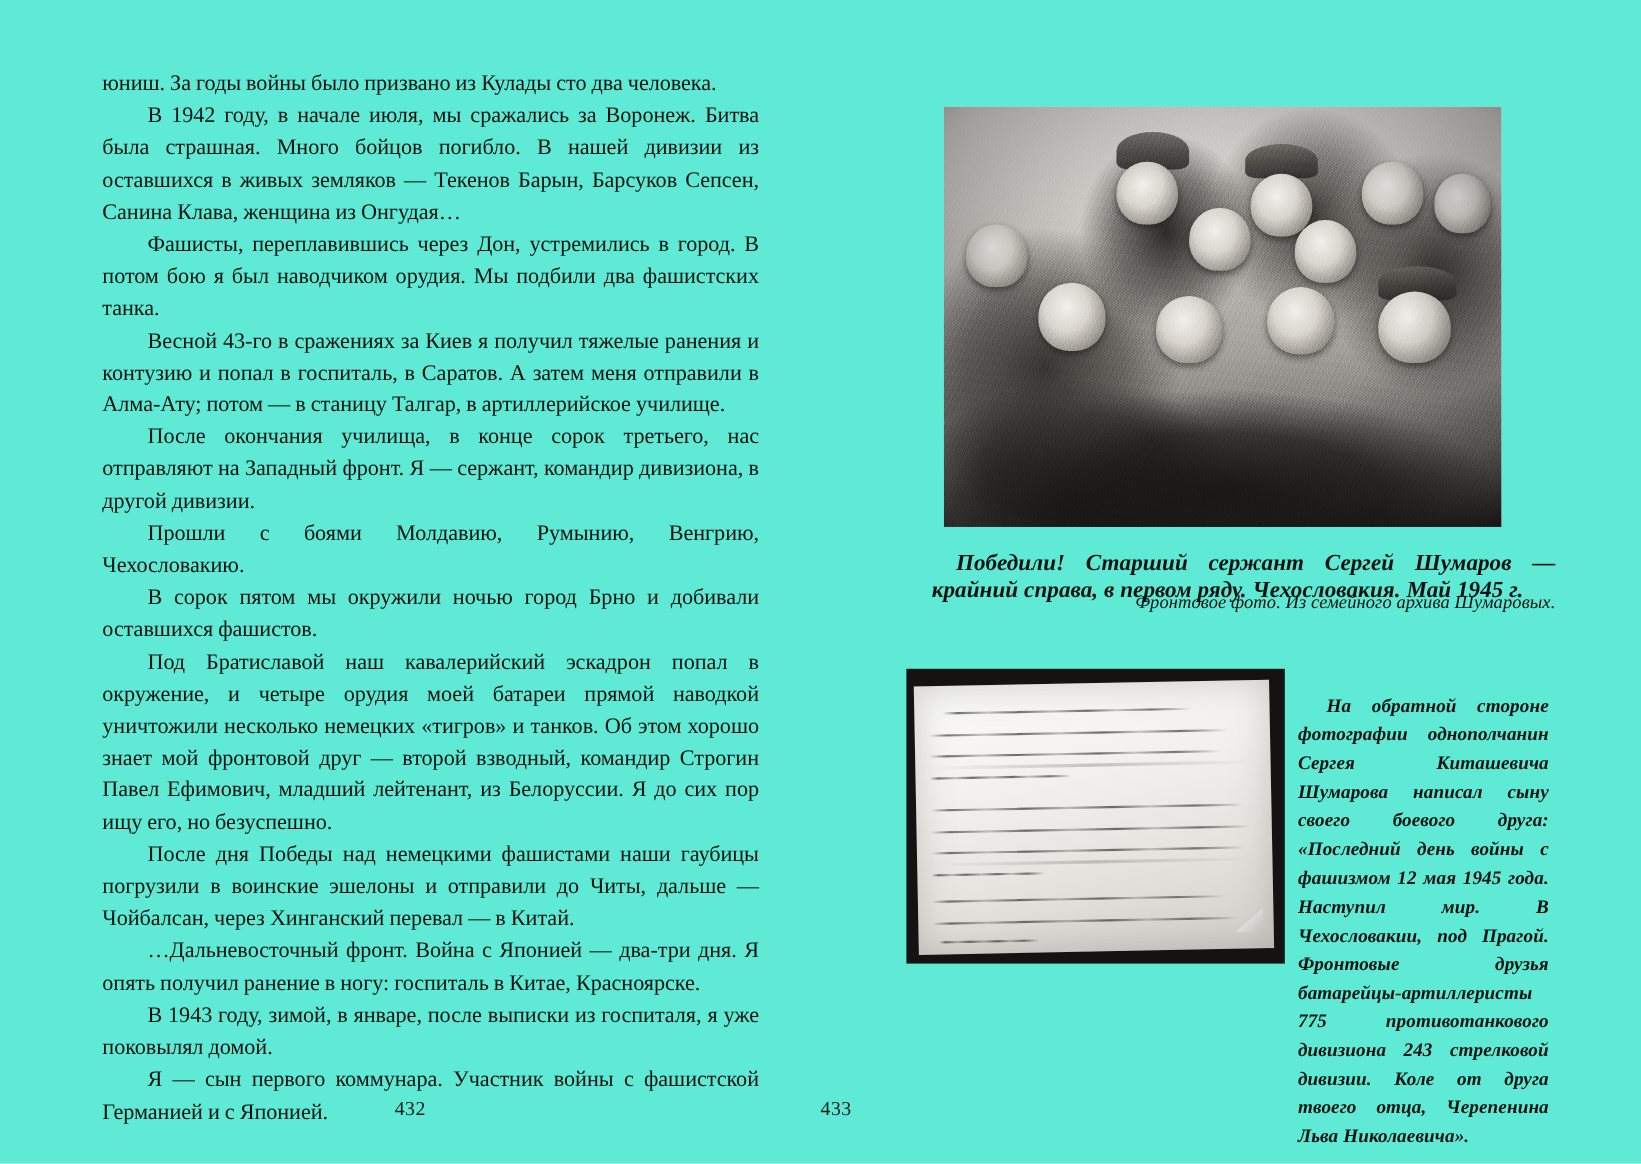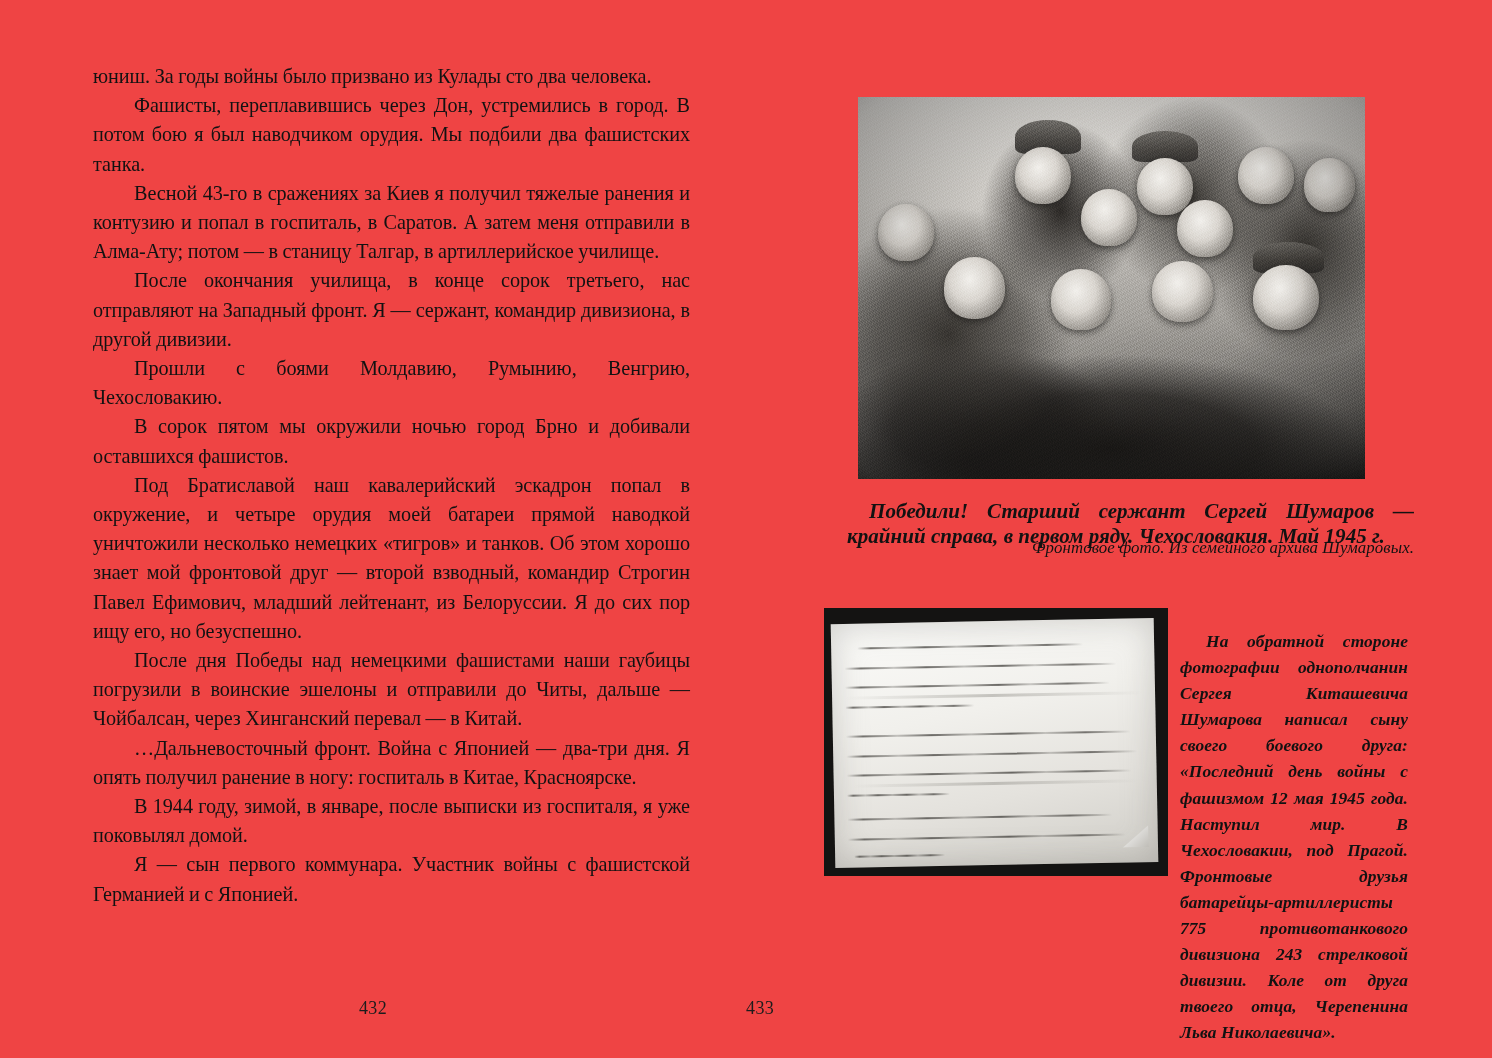--- a/index.html
+++ b/index.html
@@ -14,21 +14,21 @@
     position: relative;
     overflow: hidden;
     font-family: "Liberation Serif", "DejaVu Serif", serif;
     color: #121212;
     -webkit-font-smoothing: antialiased;
   }
 
   .spread {
     position: absolute;
     inset: 0;
-    background: #ef4444;
+    background: #5eead4;
   }
 
   
   .page-left {
     position: absolute;
     left: 0;
     top: 0;
     width: 746px;
     height: 1058px;
   }
@@ -225,29 +225,30 @@
 </style>
 </head>
 <body>
 
 <div class="spread">
 
   <div class="page-left">
     <div class="body-column">
 
       <p class="para no-indent">юниш. За годы войны было призвано из Кулады сто два человека.</p>
+      <p class="para">В 1942 году, в начале июля, мы сражались за Воронеж. Битва была страшная. Много бойцов погибло. В нашей дивизии из оставшихся в живых земляков — Текенов Барын, Барсуков Сепсен, Санина Клава, женщина из Онгудая…</p>
       <p class="para last-line-left">Фашисты, переплавившись через Дон, устремились в город. В потом бою я был наводчиком орудия. Мы подбили два фашистских танка.</p>
       <p class="para last-line-left">Весной 43-го в сражениях за Киев я получил тяжелые ранения и контузию и попал в госпиталь, в Саратов. А затем меня отправили в Алма-Ату; потом — в станицу Талгар, в артиллерийское училище.</p>
       <p class="para last-line-left">После окончания училища, в конце сорок третьего, нас отправляют на Западный фронт. Я — сержант, командир дивизиона, в другой дивизии.</p>
       <p class="para last-line-left">Прошли с боями Молдавию, Румынию, Венгрию, Чехословакию.</p>
       <p class="para last-line-left">В сорок пятом мы окружили ночью город Брно и добивали оставшихся фашистов.</p>
       <p class="para last-line-left">Под Братиславой наш кавалерийский эскадрон попал в окружение, и четыре орудия моей батареи прямой наводкой уничтожили несколько немецких «тигров» и танков. Об этом хорошо знает мой фронтовой друг — второй взводный, командир Строгин Павел Ефимович, младший лейтенант, из Белоруссии. Я до сих пор ищу его, но безуспешно.</p>
       <p class="para last-line-left">После дня Победы над немецкими фашистами наши гаубицы погрузили в воинские эшелоны и отправили до Читы, дальше — Чойбалсан, через Хинганский перевал — в Китай.</p>
       <p class="para last-line-left">…Дальневосточный фронт. Война с Японией — два-три дня. Я опять получил ранение в ногу: госпиталь в Китае, Красноярске.</p>
-      <p class="para last-line-left">В 1944 году, зимой, в январе, после выписки из госпиталя, я уже поковылял домой.</p>
+      <p class="para last-line-left">В 1943 году, зимой, в январе, после выписки из госпиталя, я уже поковылял домой.</p>
       <p class="para last-line-left">Я — сын первого коммунара. Участник войны с фашистской Германией и с Японией.</p>
 
     </div>
 
     <div class="folio folio-left">432</div>
   </div>
 
   <div class="page-right">
 
     <div class="photo-group">

